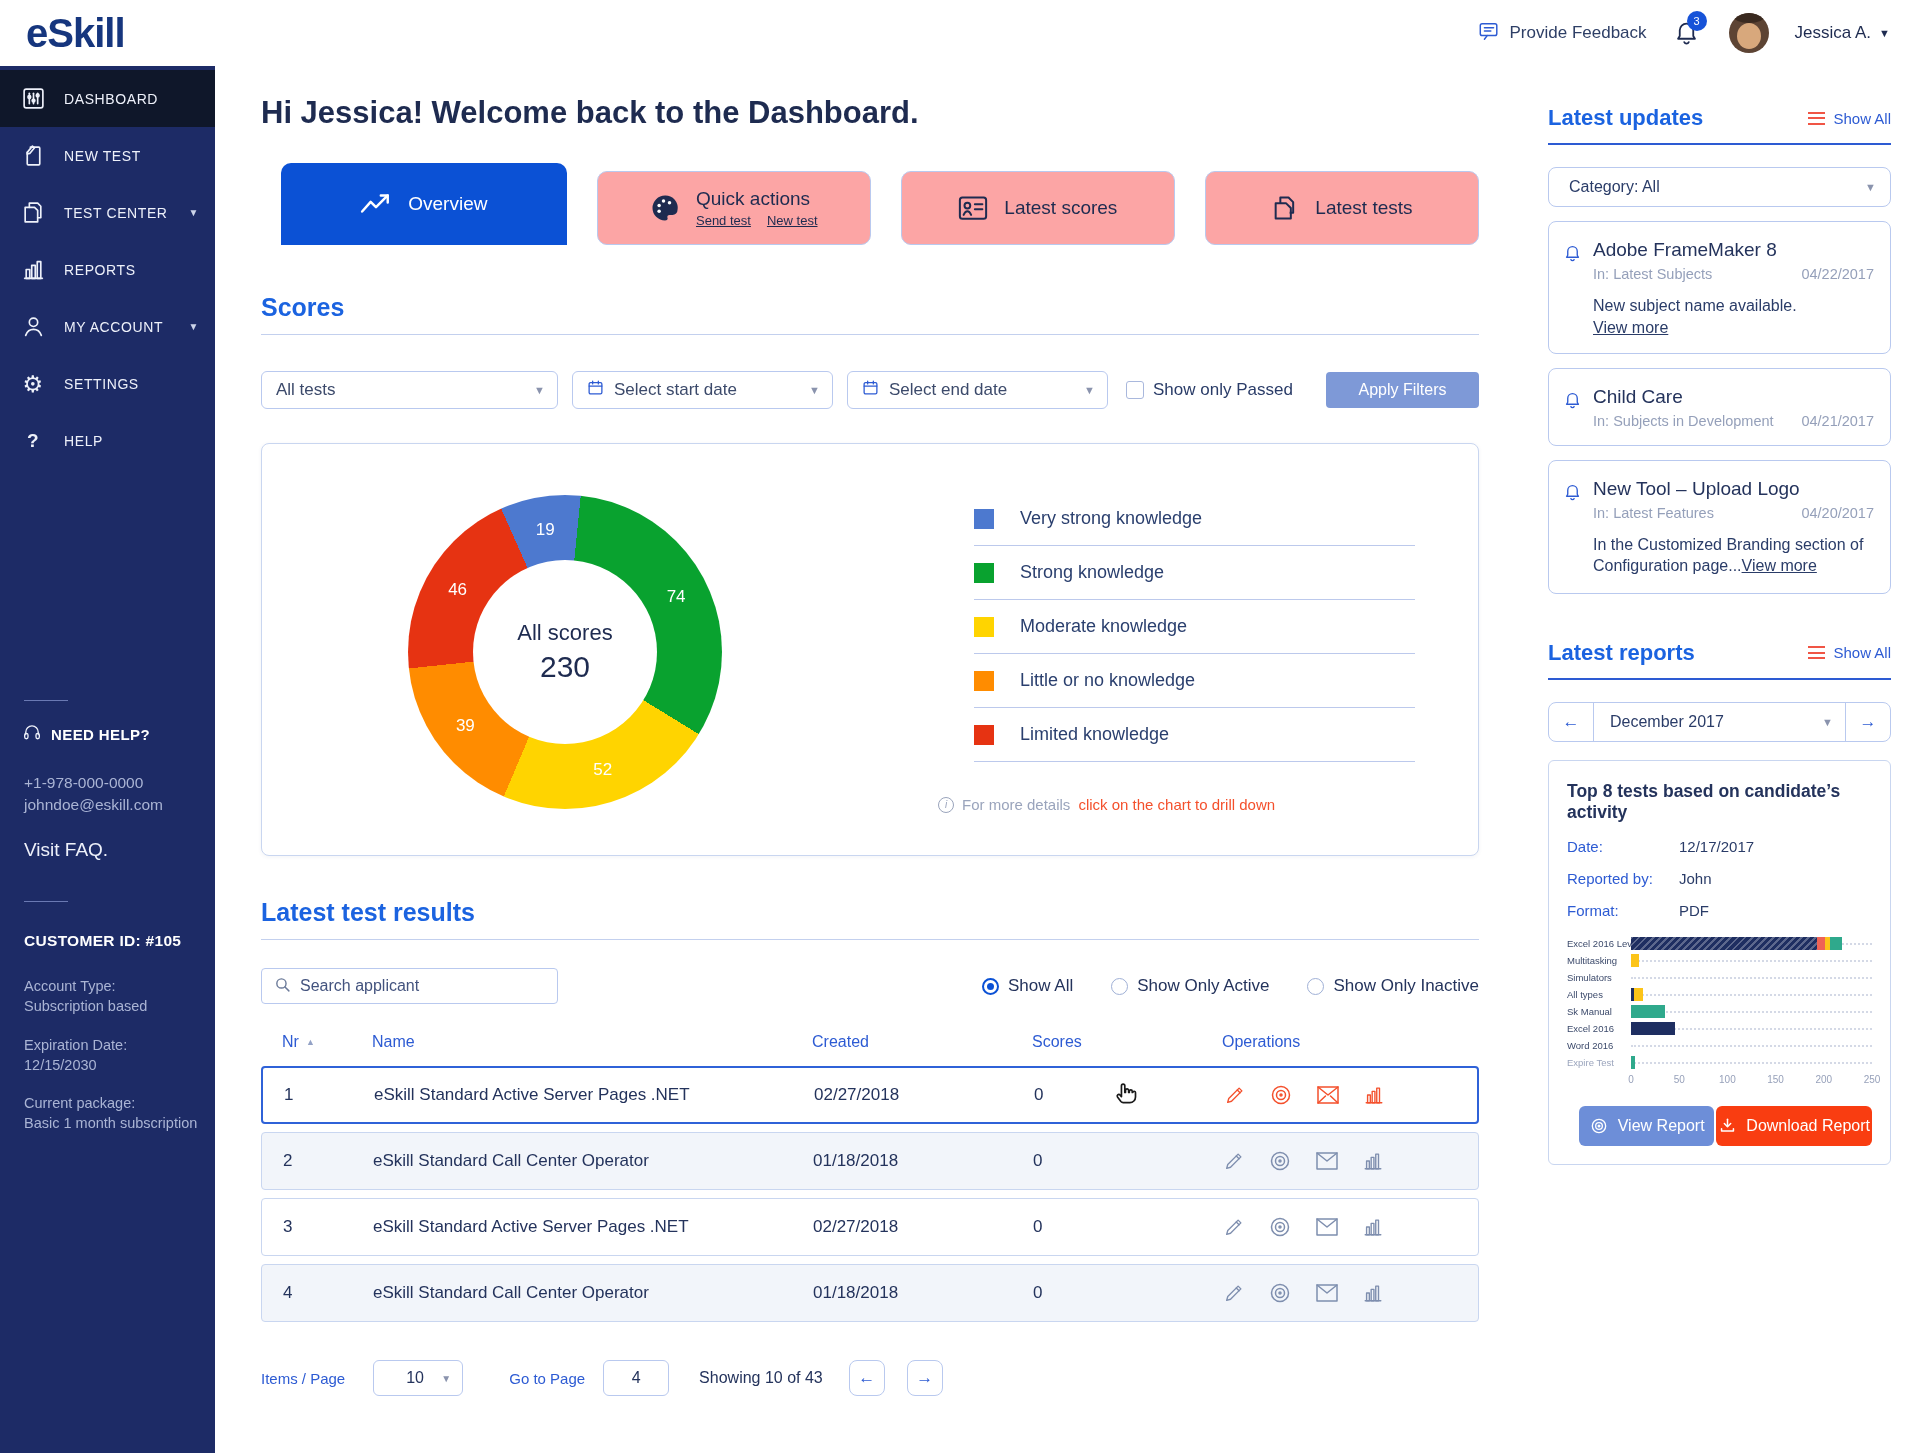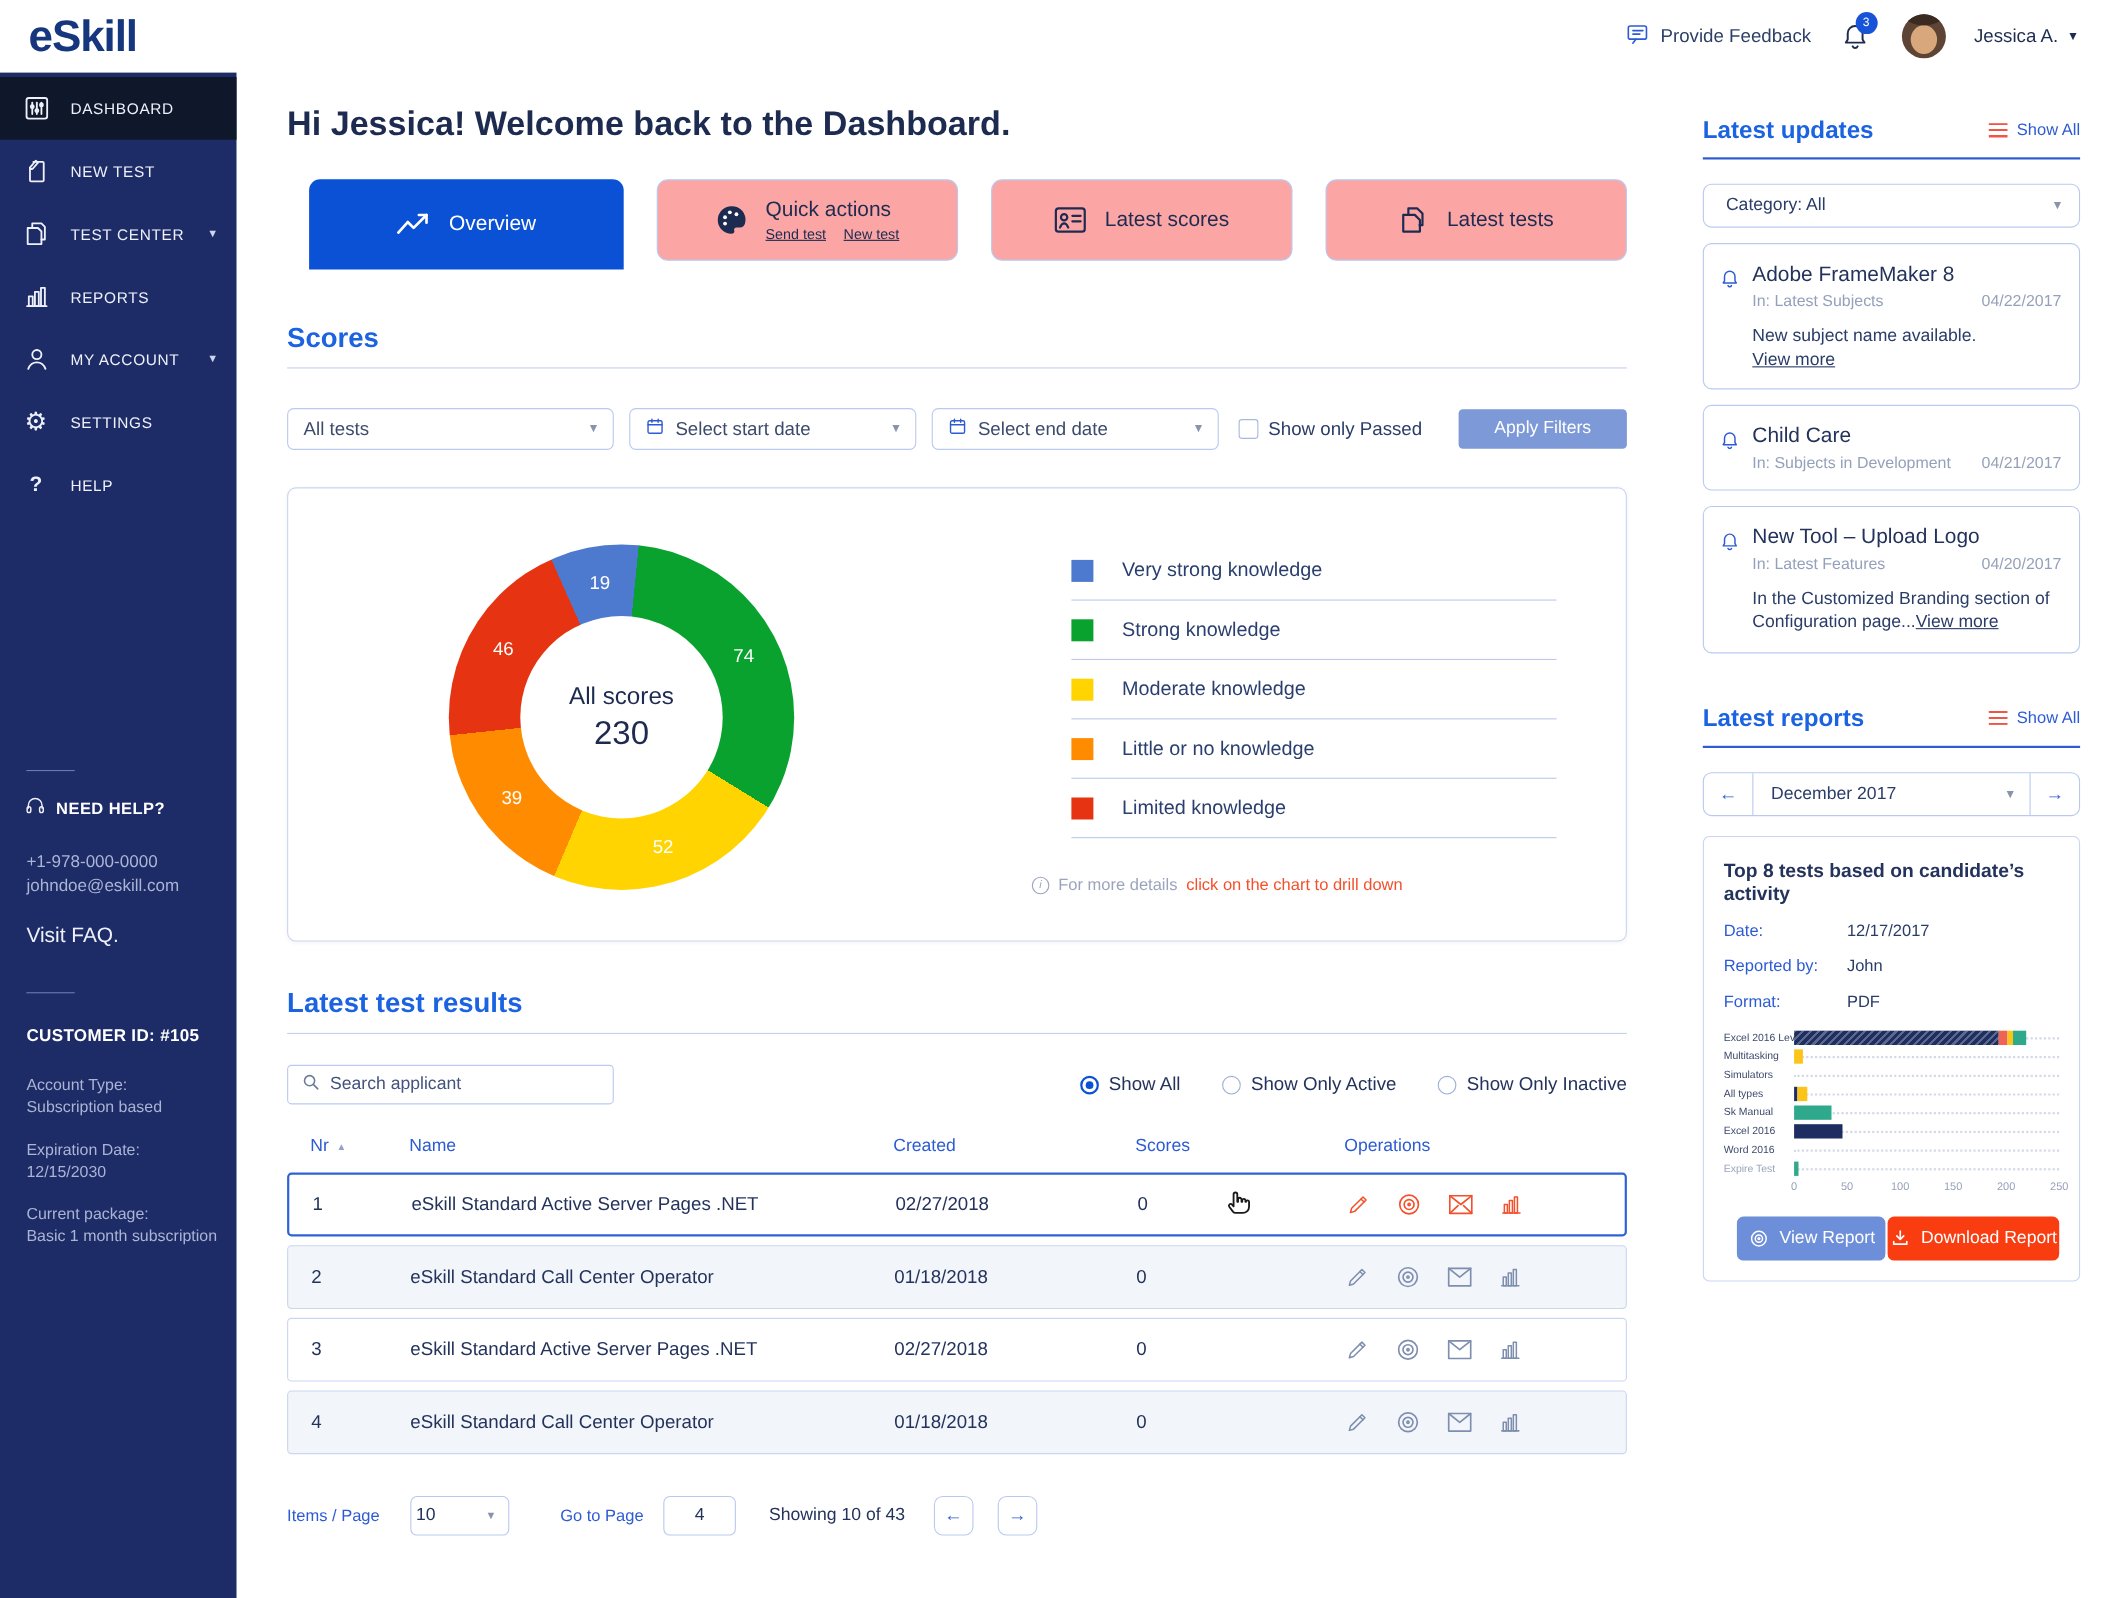--- a/index.html
+++ b/index.html
@@ -36,21 +36,21 @@
   .side-phone { margin:26px 0 0 24px; font-size:15.5px; color:#aab4d4; line-height:1.45; }
   .side-faq { margin:22px 0 0 24px; font-size:19px; color:#eef1fa; cursor:pointer; }
   .cust-id { margin:30px 0 0 24px; font-size:15.5px; font-weight:bold; color:#fff; letter-spacing:.3px; }
   .cust-block { margin:26px 0 0 24px; font-size:14.5px; color:#aab4d4; line-height:1.4; }
   .cust-block + .cust-block { margin-top:18px; }
 
   
   .main { position:absolute; left:261px; top:66px; width:1218px; }
   .greeting { margin-top:29px; font-size:31px; font-weight:bold; color:#1e2b50; }
 
-  .tabs { margin-top:32px; display:flex; gap:30px; align-items:flex-start;margin-left:20px; }
+  .tabs { margin-top:32px; display:flex; gap:30px; align-items:flex-end;margin-left:20px; }
   .tab { height:74px; flex:1; background:#fca5a5; border:1px solid #b9c9ef; border-radius:10px; display:flex; align-items:center; justify-content:center; gap:16px; font-size:19px; color:#1e2b50; cursor:pointer; }
   .tab.active { height:82px; background:#0b51d5; border:none; border-radius:10px 10px 0 0; color:#fff; flex:1.05; }
   .tab .t-icon { display:flex; align-items:center; }
   .qa-col { display:flex; flex-direction:column; gap:3px; }
   .qa-links { display:flex; gap:16px; }
   .qa-links span { font-size:13px; color:#1e2b50; text-decoration:underline; cursor:pointer; }
 
   .section-title { margin-top:48px; font-size:25px; font-weight:bold; color:#1b63e0; }
   .section-divider { margin-top:12px; height:1px; background:#c3d0ee; }
 
@@ -97,21 +97,21 @@
   .t-row > div { padding-left:21px; display:flex; align-items:center; }
   .t-row.hl { border:2px solid #2f62d8; }
   .t-row.alt { background:#f2f5fa; }
   .ops { gap:23px; }
   .ops svg { stroke:#7e8eae; fill:none; stroke-width:1.5; stroke-linecap:round; stroke-linejoin:round; cursor:pointer; }
   .t-row.hl .ops svg { stroke:#f4502c; }
   .score-cell { gap:70px; }
 
   .pagination { margin-top:38px; display:flex; align-items:center; font-size:15px; }
   .pg-label { color:#2d5bd3; }
-  .pg-select { position:relative; margin-left:28px; width:90px; height:36px; border:1px solid #b9c9ef; border-radius:6px; display:flex; align-items:center; padding-left:4px; font-size:16px; color:#24335c; cursor:pointer; }
+  .pg-select { position:relative; margin-left:28px; width:90px; height:36px; border:1px solid #b9c9ef; border-radius:6px; display:flex; align-items:center; padding-left:32px; font-size:16px; color:#24335c; cursor:pointer; }
   .pg-select .sel-caret { position:absolute; right:11px; font-size:10px; color:#8a93ad; }
   .pg-goto { margin-left:46px; }
   .pg-input { margin-left:18px; width:66px; height:36px; border:1px solid #b9c9ef; border-radius:6px; text-align:center; font-size:16px; color:#24335c; font-family:inherit; outline:none; }
   .pg-showing { margin-left:30px; color:#24335c; font-size:16px; }
   .pg-arrow { margin-left:22px; width:36px; height:36px; border:1px solid #b9c9ef; border-radius:8px; background:#fff; color:#2d5bd3; font-size:17px; display:flex; align-items:center; justify-content:center; cursor:pointer; }
   .pg-arrow.first { margin-left:26px; }
 
   
   .rightbar { position:absolute; left:1548px; top:66px; width:343px; }
   .rb-title-row { display:flex; align-items:center; justify-content:space-between; margin-top:39px; }

